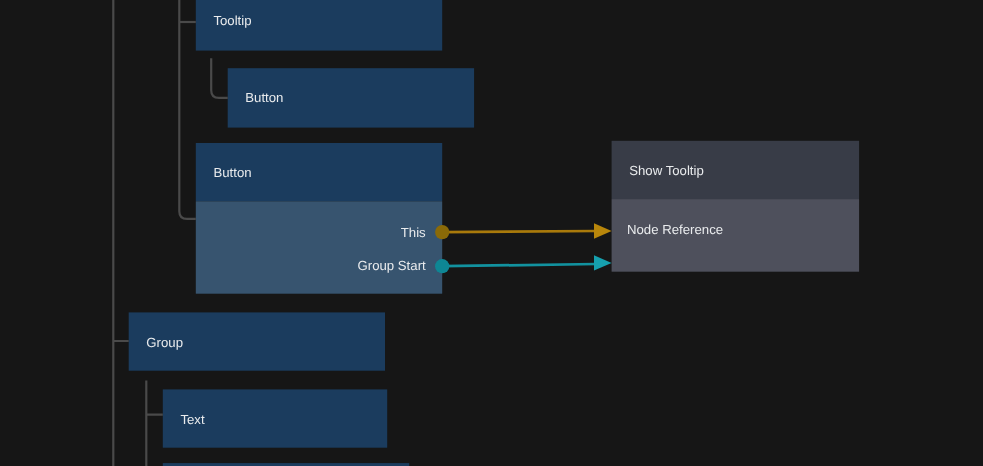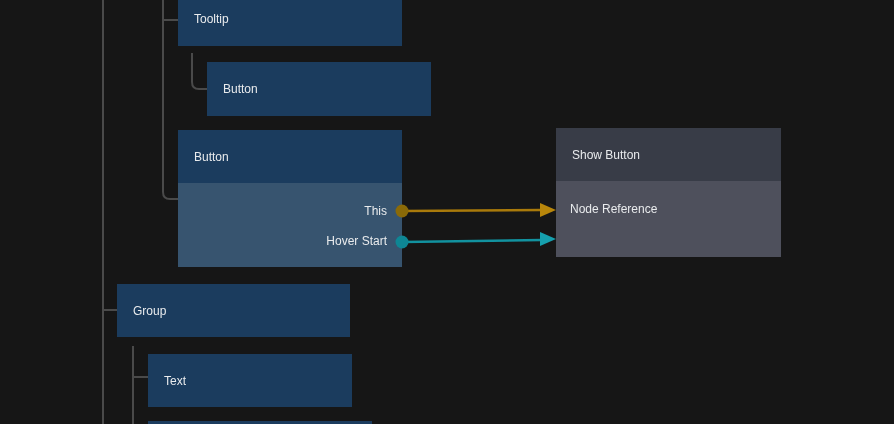--- a/index.html
+++ b/index.html
@@ -38,21 +38,21 @@
   .node .title{padding-left:16px;white-space:nowrap;}
   .xnode{position:absolute;z-index:1;}
   .xnode .hdr{
     height:53px;display:flex;align-items:center;padding-left:16px;
     white-space:nowrap;
   }
   .blue .hdr{background:var(--node-header);}
   .gray .hdr{background:var(--action-header);}
   .xnode .bd{padding-top:13px;}
   .blue .bd{background:var(--node-body);height:84px;}
-  .gray .bd{background:var(--action-body);height:76px;}
+  .gray .bd{background:var(--action-body);height:66px;}
   .bd .row{height:30px;line-height:30px;white-space:nowrap;}
   .bd.out .row{text-align:right;padding-right:15px;}
   .bd.in .row{text-align:left;padding-left:14px;}
   #overlay{position:absolute;left:0;top:0;z-index:5;}
 </style>
 </head>
 <body>
 
 <div id="canvas">
 
@@ -63,37 +63,37 @@
   <div class="node" style="left:207px;top:62px;width:224px;height:54px">
     <span class="title">Button</span>
   </div>
 
   <div class="xnode blue" style="left:178px;top:130px;width:224px">
     <div class="hdr">
       <span>Button</span>
     </div>
     <div class="bd out">
       <div class="row">This</div>
-      <div class="row">Hover Start</div>
+      <div class="row">Group Start</div>
     </div>
   </div>
 
   <div class="node" style="left:117px;top:284px;width:233px;height:53px">
     <span class="title">Group</span>
   </div>
 
   <div class="node" style="left:148px;top:354px;width:204px;height:53px">
     <span class="title">Text</span>
   </div>
 
   <div class="node" style="left:148px;top:421px;width:224px;height:54px"></div>
 
   <div class="xnode gray" style="left:556px;top:128px;width:225px">
     <div class="hdr">
-      <span>Show Button</span>
+      <span>Show Tooltip</span>
     </div>
     <div class="bd in">
       <div class="row">Node Reference</div>
     </div>
   </div>
 
   <svg id="overlay" width="894" height="424" viewBox="0 0 894 424">
 
     <path d="M103 0 V424" fill="none" style="stroke:var(--tree-line)" stroke-width="2"></path>
     <path d="M103 310 H117" fill="none" style="stroke:var(--tree-line)" stroke-width="2"></path>

